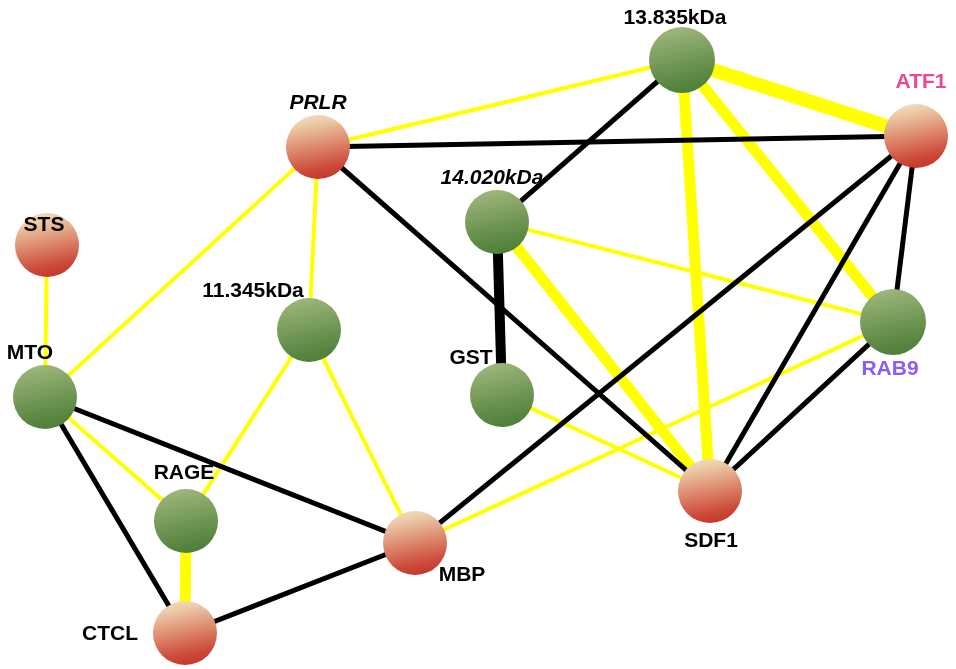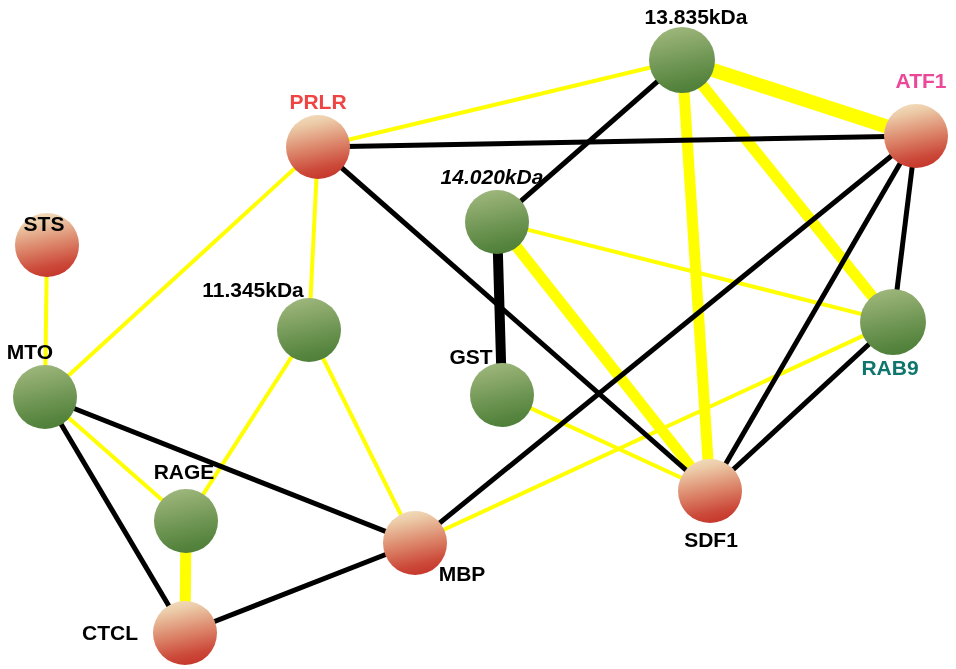--- a/index.html
+++ b/index.html
@@ -67,34 +67,34 @@
     <div class="edge black" style="left: 415px; top: 543px; width: 645.484px; height: 5px; transform: translateY(-50%) rotate(-39.0896deg); background: rgb(0, 0, 0);"></div>
     <div class="edge black" style="left: 916px; top: 136px; width: 187.417px; height: 5px; transform: translateY(-50%) rotate(97.0492deg); background: rgb(0, 0, 0);"></div>
     <div class="edge black" style="left: 916px; top: 136px; width: 410.44px; height: 5px; transform: translateY(-50%) rotate(120.126deg); background: rgb(0, 0, 0);"></div>
     <div class="edge black" style="left: 893px; top: 322px; width: 249.098px; height: 5px; transform: translateY(-50%) rotate(137.278deg); background: rgb(0, 0, 0);"></div>
     <div class="edge black" style="left: 497px; top: 222px; width: 173.072px; height: 10px; transform: translateY(-50%) rotate(88.3445deg); background: rgb(0, 0, 0);"></div>
     <div class="node red" style="left: 15px; top: 213px; width: 64px; height: 64px;"></div>
     <div class="node-label" style="left: 44px; top: 200px; color: rgb(0, 0, 0); margin-top: 23px;">STS</div>
     <div class="node green" style="left: 13px; top: 365px; width: 64px; height: 64px;"></div>
     <div class="node-label" style="left: 30px; top: 351px; color: rgb(0, 0, 0);">MTO</div>
     <div class="node red" style="left: 286px; top: 115px; width: 64px; height: 64px;"></div>
-    <div class="node-label" style="left: 318px; top: 101px; color: #ef4444;">PRLR</div>
+    <div class="node-label" style="left: 318px; top: 101px; color: #000000; font-style: italic;">PRLR</div>
     <div class="node green" style="left: 277px; top: 298px; width: 64px; height: 64px;"></div>
     <div class="node-label" style="left: 253px; top: 289px; color: rgb(0, 0, 0);">11.345kDa</div>
     <div class="node green" style="left: 154px; top: 489px; width: 64px; height: 64px;"></div>
     <div class="node-label" style="left: 184px; top: 471px; color: rgb(0, 0, 0);">RAGE</div>
     <div class="node red" style="left: 153px; top: 601px; width: 64px; height: 64px;"></div>
     <div class="node-label" style="left: 110px; top: 632px; color: rgb(0, 0, 0);">CTCL</div>
     <div class="node red" style="left: 383px; top: 511px; width: 64px; height: 64px;"></div>
     <div class="node-label" style="left: 462px; top: 573px; color: rgb(0, 0, 0);">MBP</div>
     <div class="node green" style="left: 649px; top: 27px; width: 66px; height: 66px;"></div>
-    <div class="node-label" style="left: 675px; top: 16px; color: rgb(0, 0, 0); margin-left: 21px;">13.835kDa</div>
+    <div class="node-label" style="left: 675px; top: 16px; color: rgb(0, 0, 0);">13.835kDa</div>
     <div class="node green" style="left: 465px; top: 190px; width: 64px; height: 64px;"></div>
     <div class="node-label" style="left: 492px; top: 176px; color: rgb(0, 0, 0); font-style: italic;">14.020kDa</div>
     <div class="node green" style="left: 470px; top: 363px; width: 64px; height: 64px;"></div>
     <div class="node-label" style="left: 471px; top: 356px; color: rgb(0, 0, 0); text-align: right;">GST</div>
     <div class="node red" style="left: 884px; top: 104px; width: 64px; height: 64px;"></div>
     <div class="node-label" style="left: 921px; top: 80px; color: #ec4899;">ATF1</div>
     <div class="node green" style="left: 860px; top: 289px; width: 66px; height: 66px;"></div>
-    <div class="node-label" style="left: 890px; top: 367px; color: #0f766e;">RAB9</div>
+    <div class="node-label" style="left: 890px; top: 367px; color: #8b5cf6;">RAB9</div>
     <div class="node red" style="left: 678px; top: 459px; width: 64px; height: 64px;"></div>
     <div class="node-label" style="left: 711px; top: 539px; color: rgb(0, 0, 0);">SDF1</div>
   </div>
 
 </body></html>

